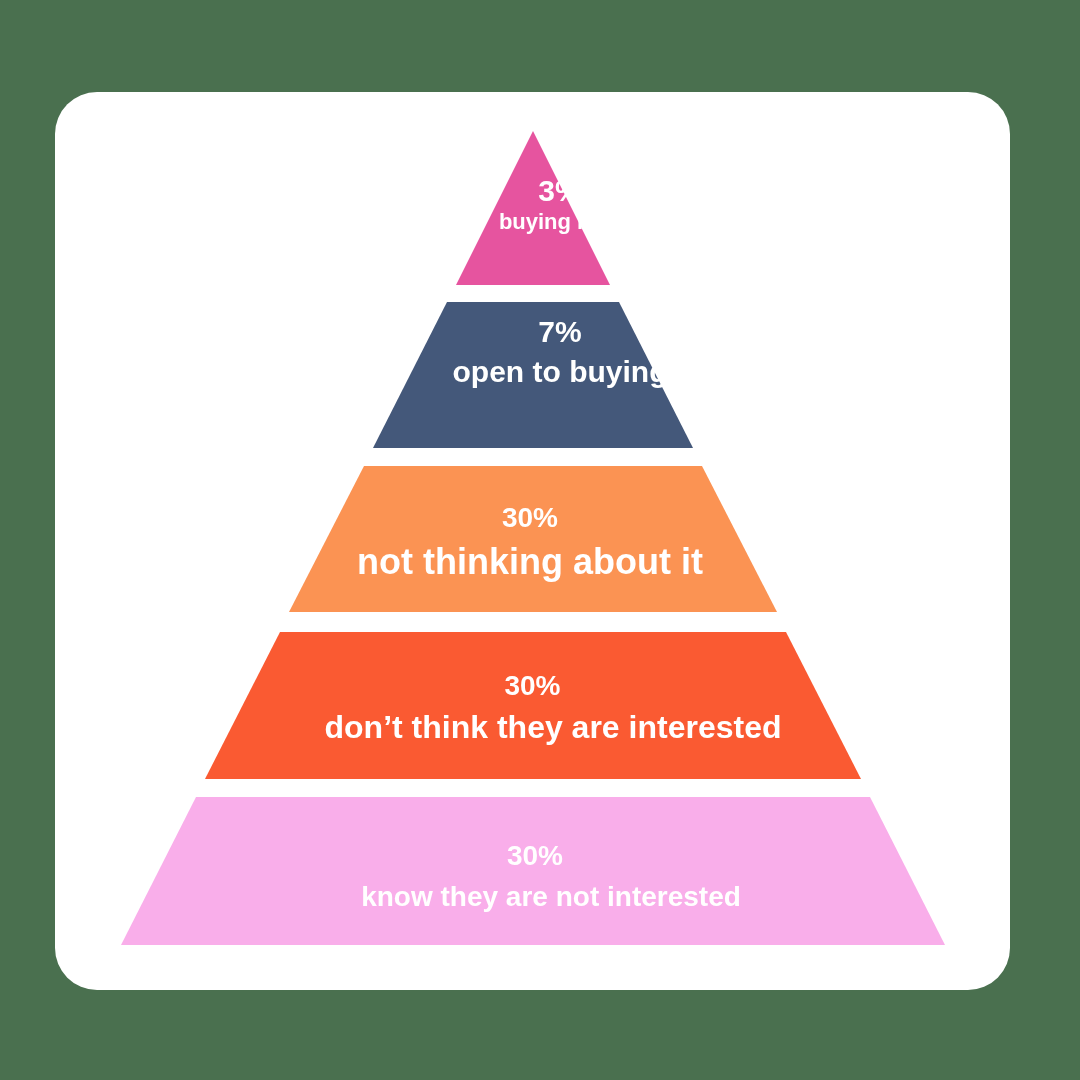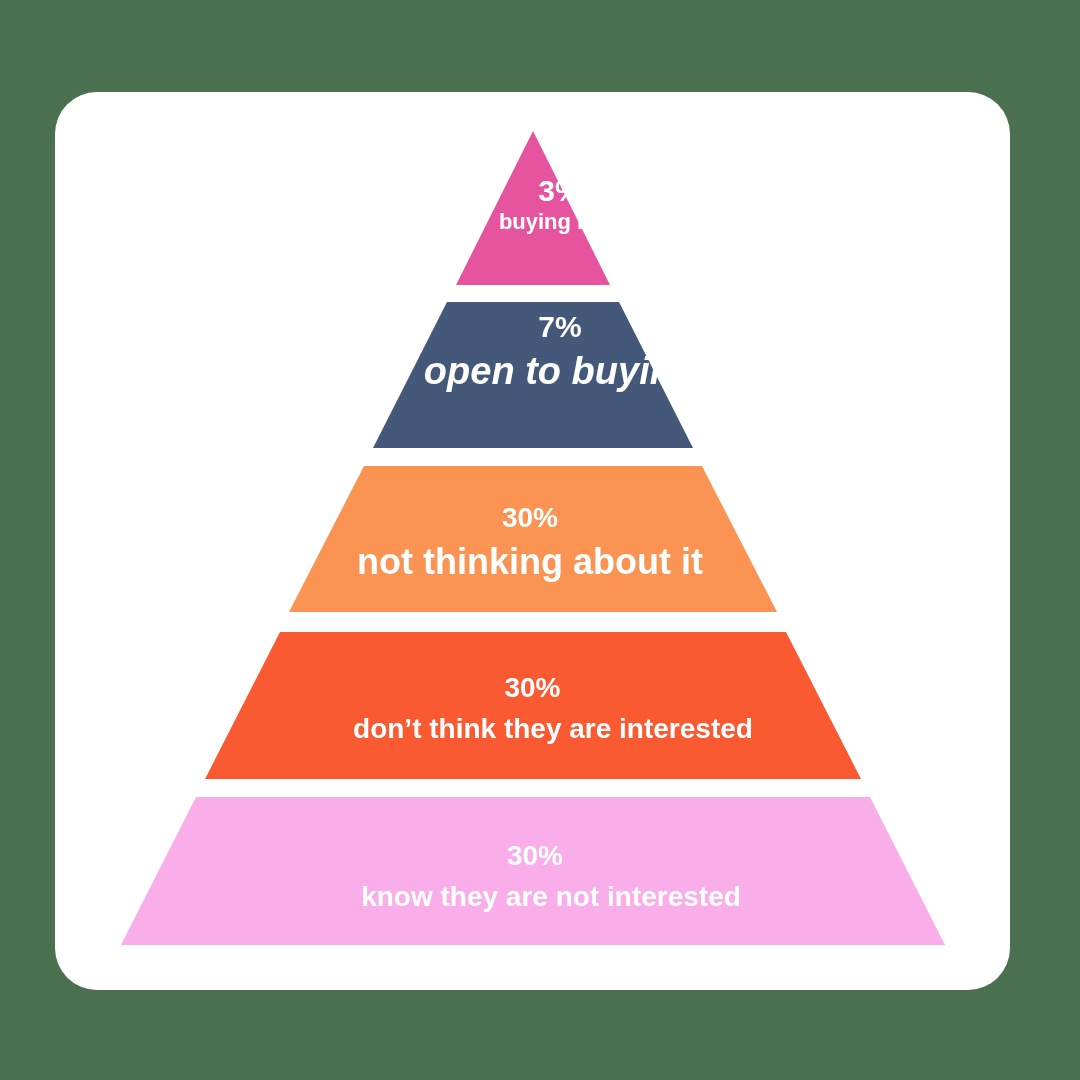--- a/index.html
+++ b/index.html
@@ -77,39 +77,39 @@
   #tier-1-label .tier-pct { font-size: 30px; }
   #tier-1-label .tier-desc { font-size: 22px; white-space: normal; line-height: 1.22; }
   
   #tier-2-label {
     left: 355px;
     top: 195px;
     width: 300px;
     height: 130px;
   }
   #tier-2-label .tier-pct { font-size: 30px; margin-bottom: 4px; }
-  #tier-2-label .tier-desc { font-size: 38px; white-space: normal; line-height: 1.25; font-style: italic; }
+  #tier-2-label .tier-desc { font-size: 30px; white-space: normal; line-height: 1.25; }
   
   #tier-3-label {
     left: 215px;
     top: 395px;
     width: 520px;
     height: 110px;
   }
   #tier-3-label .tier-pct { font-size: 28px; margin-bottom: 7px; }
   #tier-3-label .tier-desc { font-size: 36px; }
   
   #tier-4-label {
     left: 145px;
     top: 560px;
     width: 665px;
     height: 112px;
   }
   #tier-4-label .tier-pct { font-size: 28px; margin-bottom: 7px; }
-  #tier-4-label .tier-desc { font-size: 28px; margin-left: 41px; }
+  #tier-4-label .tier-desc { font-size: 32px; margin-left: 41px; }
   
   #tier-5-label {
     left: 80px;
     top: 728px;
     width: 800px;
     height: 112px;
   }
   #tier-5-label .tier-pct { font-size: 28px; margin-bottom: 7px; }
   #tier-5-label .tier-desc { font-size: 28px; margin-left: 32px; }
 </style>

